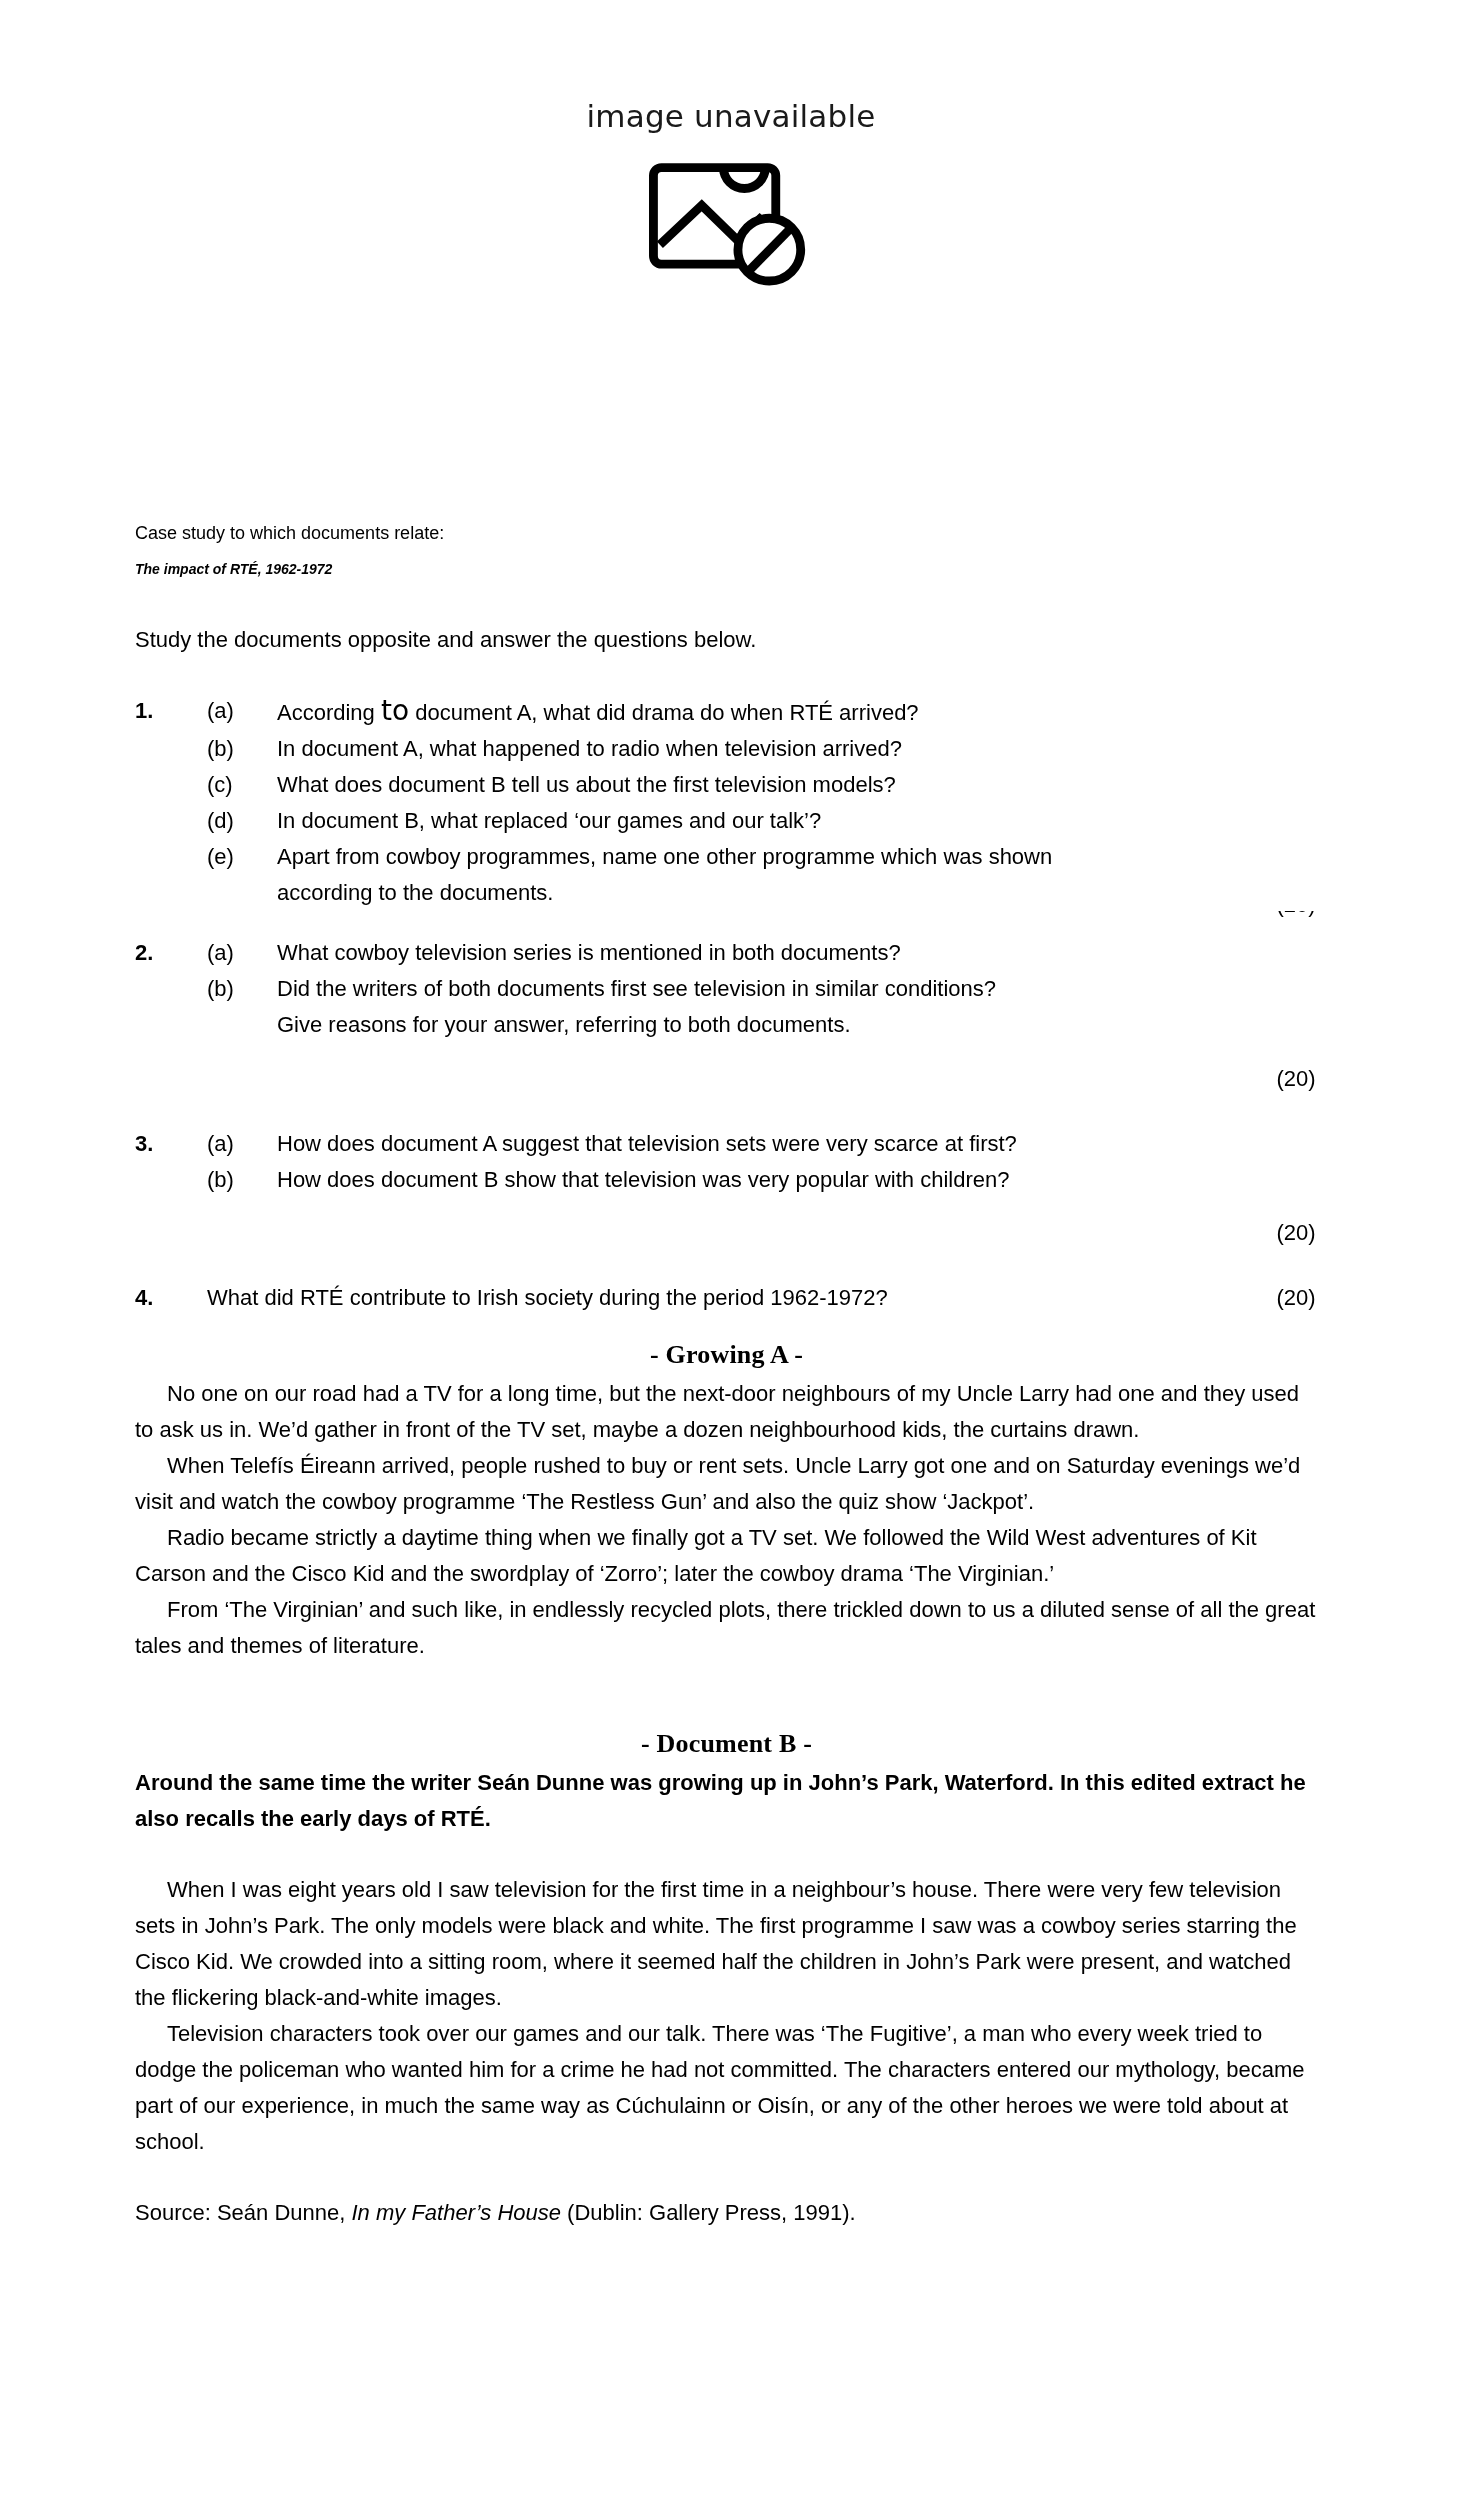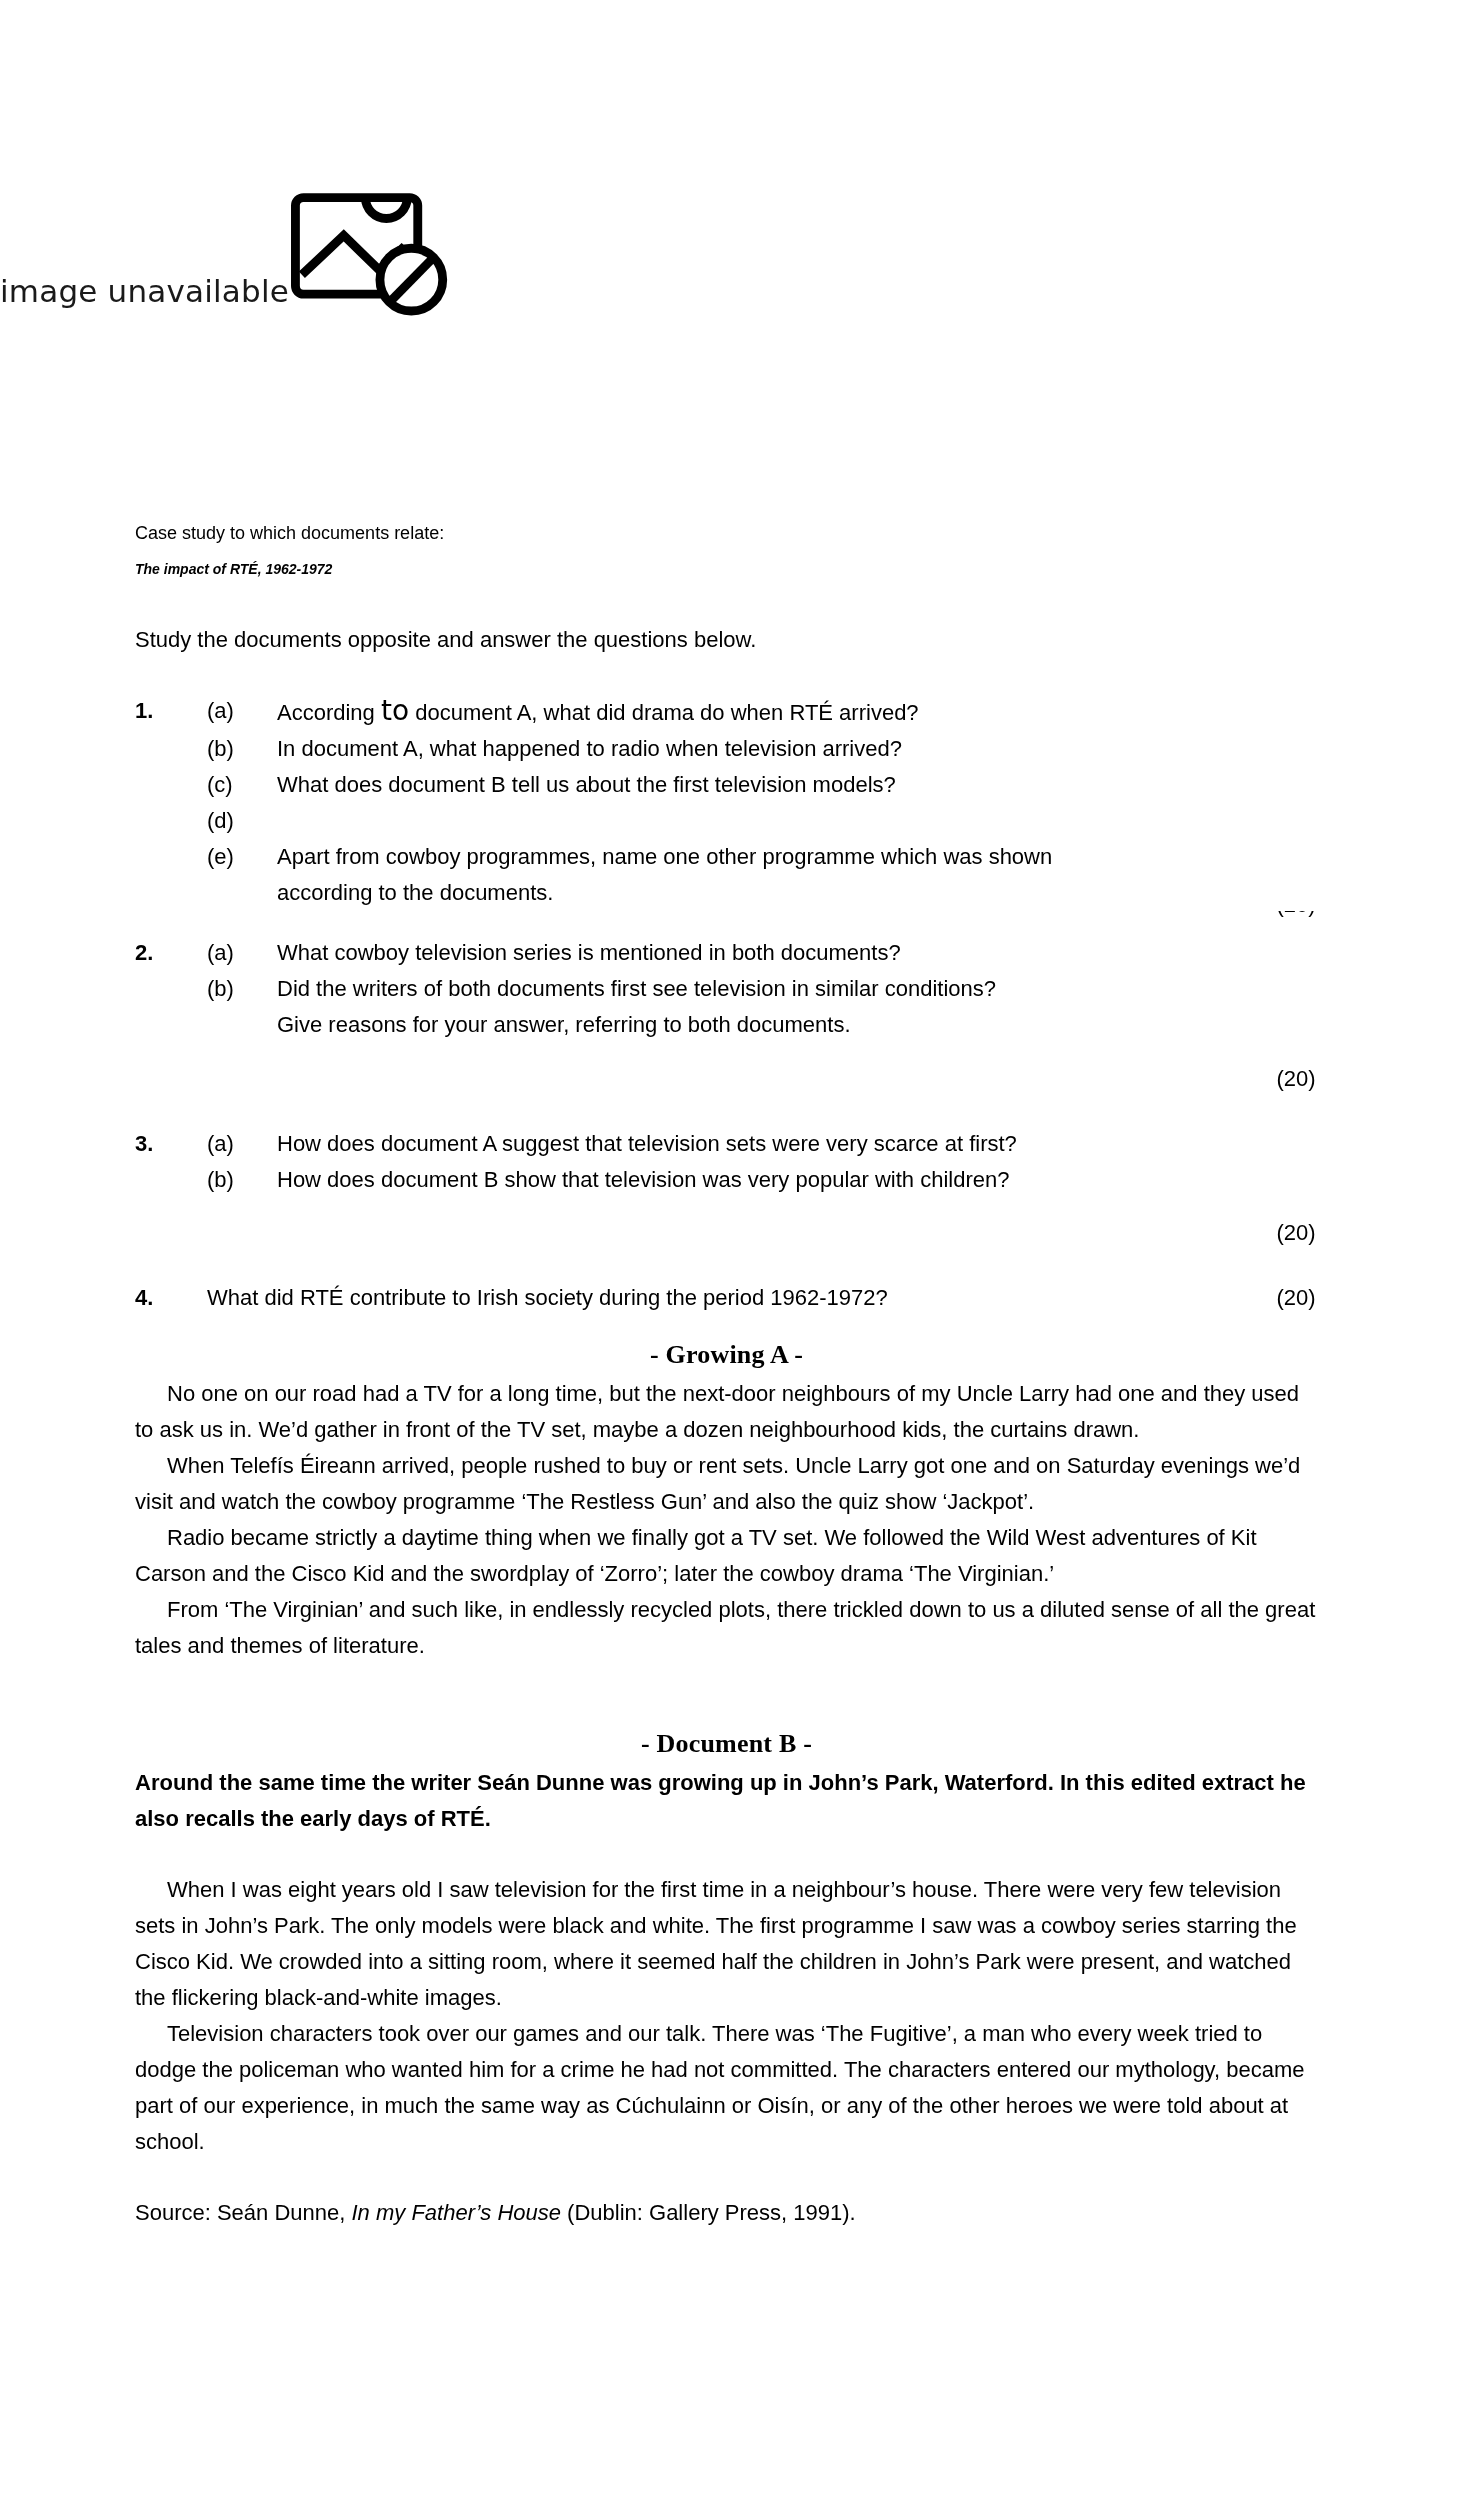--- a/index.html
+++ b/index.html
@@ -17,20 +17,21 @@
   }
 
   
   .placeholder-block {
     position: absolute;
     top: 0;
     left: 0;
     width: 1462px;
     height: 483px;
     display: flex;
+    flex-direction: column;
     align-items: center;
     justify-content: flex-start;
     text-align: center;
   }
   .placeholder-caption {
     margin-top: 98px;
     font-size: 31px;
     font-family: "DejaVu Sans", sans-serif;
     color: #1a1a1a;
     letter-spacing: 0.2px;
@@ -210,20 +211,21 @@
       <div class="q-row">
         <span class="q-letter">(b)</span>
         <span class="q-text">In document A, what happened to radio when television arrived?</span>
       </div>
       <div class="q-row">
         <span class="q-letter">(c)</span>
         <span class="q-text">What does document B tell us about the first television models?</span>
       </div>
       <div class="q-row">
         <span class="q-letter">(d)</span>
+        <span class="q-text">In document B, what replaced ‘our games and our talk’?</span>
       </div>
       <div class="q-row">
         <span class="q-letter">(e)</span>
         <span class="q-text"><span>Apart from cowboy programmes, name one other programme which was shown</span><span class="cont">according to the documents.</span></span>
       </div>
       <div class="marks-clipped">
         <span>(20)</span>
       </div>
     </div>
 

